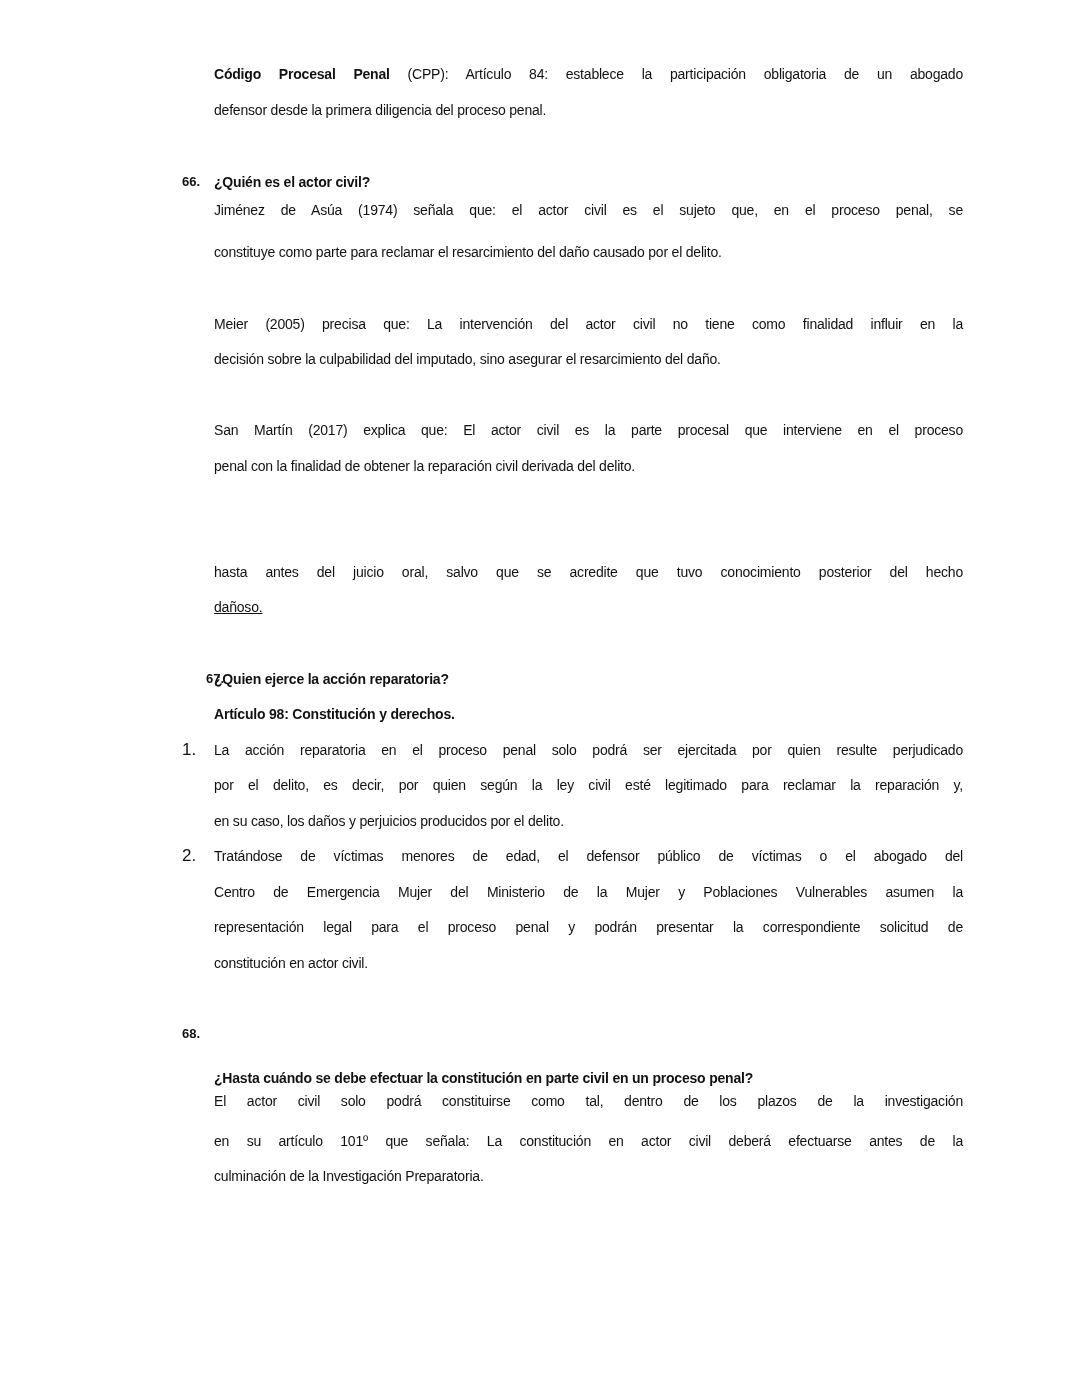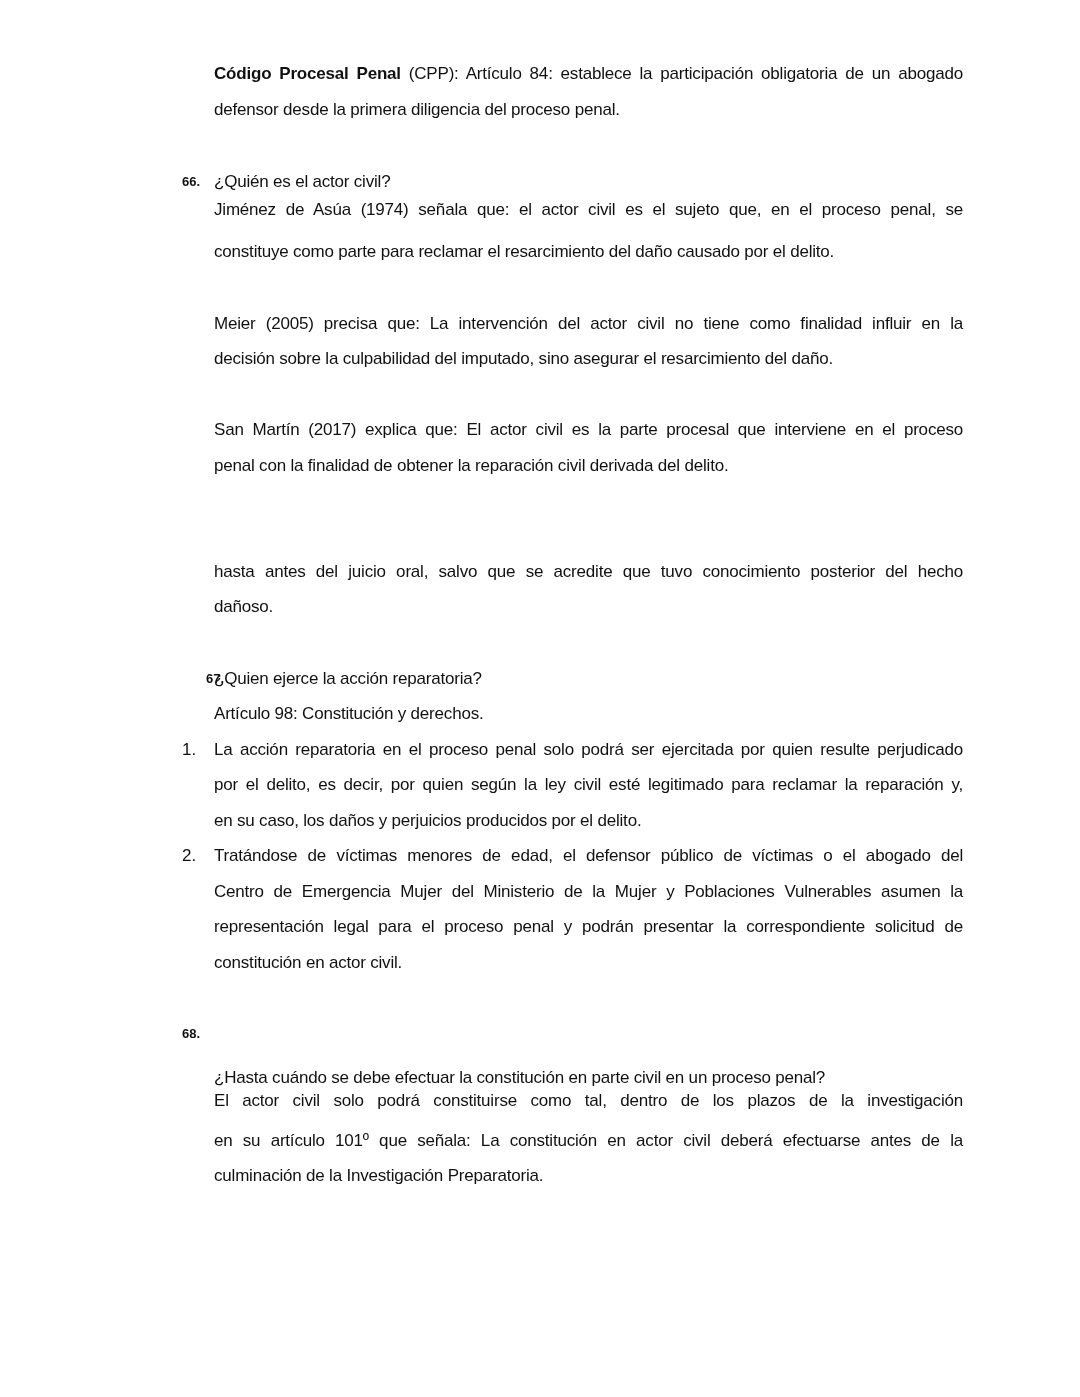--- a/index.html
+++ b/index.html
@@ -3,28 +3,28 @@
 <meta charset="utf-8">
 <style>
   html, body { margin: 0; padding: 0; background: #ffffff; }
   body {
     width: 1080px; height: 1397px; position: relative; overflow: hidden;
     font-family: "Liberation Sans", "DejaVu Sans", sans-serif;
     color: #111111;
   }
   .page { position: absolute; left: 0; top: 0; width: 1080px; height: 1397px; }
   .line {
-    position: absolute; font-size: 17px; line-height: 22px; white-space: nowrap;
+    position: absolute; font-size: 14px; line-height: 22px; white-space: nowrap;
     letter-spacing: -0.2px;
   }
   .body-text { left: 214px; width: 749px; }
   .justify { text-align: justify; text-align-last: justify; }
   .num { position: absolute; left: 182px; font-size: 13px; line-height: 22px; font-weight: bold; }
   .listnum { position: absolute; left: 182px; font-size: 17px; line-height: 22px; }
-  .q { font-weight: normal; }
+  .q { font-weight: bold; }
   b { font-weight: bold; }
 </style>
 </head>
 <body>
 
 <div class="page">
 
   <div class="line body-text justify" style="top:63px;"><b>Código Procesal Penal</b><span> (CPP): Artículo 84: establece la participación obligatoria de un abogado</span></div>
   <div class="line body-text" style="top:99px;">defensor desde la primera diligencia del proceso penal.</div>
 
@@ -34,21 +34,21 @@
   <div class="line body-text justify" style="top:199px;">Jiménez de Asúa (1974) señala que: el actor civil es el sujeto que, en el proceso penal, se</div>
   <div class="line body-text" style="top:241px;">constituye como parte para reclamar el resarcimiento del daño causado por el delito.</div>
 
   <div class="line body-text justify" style="top:313px;">Meier (2005) precisa que: La intervención del actor civil no tiene como finalidad influir en la</div>
   <div class="line body-text" style="top:348px;">decisión sobre la culpabilidad del imputado, sino asegurar el resarcimiento del daño.</div>
 
   <div class="line body-text justify" style="top:419px;">San Martín (2017) explica que: El actor civil es la parte procesal que interviene en el proceso</div>
   <div class="line body-text" style="top:455px;">penal con la finalidad de obtener la reparación civil derivada del delito.</div>
 
   <div class="line body-text justify" style="top:561px;">hasta antes del juicio oral, salvo que se acredite que tuvo conocimiento posterior del hecho</div>
-  <div class="line body-text" style="top:596px;">dañoso.</div>
+  <div class="line body-text" style="top:596px;text-decoration:underline;">dañoso.</div>
 
   <div class="num" style="top:668px;margin-left:24px;">67.</div>
   <div class="line body-text q" style="top:668px;">¿Quien ejerce la acción reparatoria?</div>
   <div class="line body-text q" style="top:703px;">Artículo 98:  Constitución y derechos.</div>
 
   <div class="listnum" style="top:739px;">1.</div>
   <div class="line body-text justify" style="top:739px;">La acción reparatoria en el proceso penal solo podrá ser ejercitada por quien resulte perjudicado</div>
   <div class="line body-text justify" style="top:774px;">por el delito, es decir, por quien según la ley civil esté legitimado para reclamar la reparación y,</div>
   <div class="line body-text" style="top:810px;">en su caso, los daños y perjuicios producidos por el delito.</div>
 

